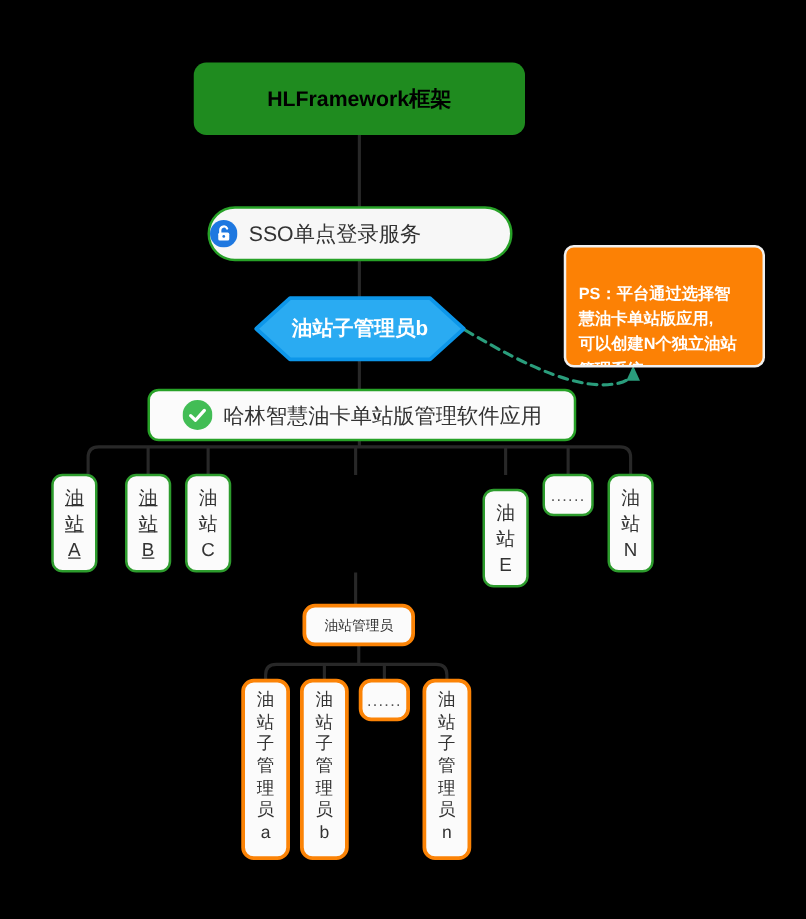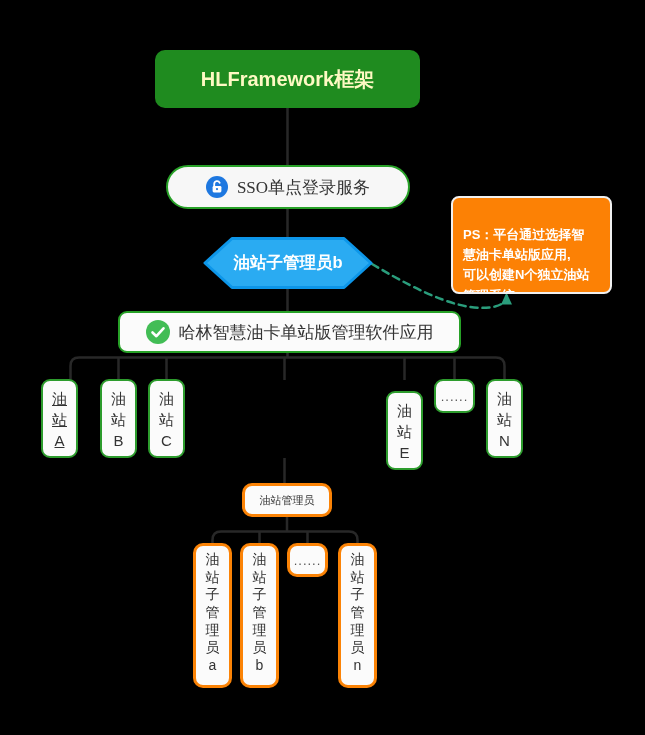--- a/index.html
+++ b/index.html
@@ -7,26 +7,26 @@
     position:relative;width:645px;height:735px;background:#000;overflow:hidden;
     font-family:"Liberation Sans","DejaVu Sans",sans-serif;
   }
   #wires{position:absolute;left:0;top:0;width:645px;height:735px;}
   .conn{stroke:#282828;stroke-width:2.5;fill:none;}
   .dashed{stroke:#2a9d7c;stroke-width:2.5;fill:none;stroke-dasharray:7 5;stroke-linecap:round;}
   .arrowhead{fill:#2a9d7c;}
   .node{position:absolute;box-sizing:border-box;}
   .root-node{
     left:155px;top:50px;width:265px;height:58px;background:#1f8b1f;border-radius:10px;
-    display:flex;align-items:center;justify-content:center;color:#fef9c3;font-size:20px;font-weight:bold;
+    display:flex;align-items:center;justify-content:center;color:#000000;font-size:17px;font-weight:bold;
   }
   .sso-node{
     left:166px;top:165px;width:244px;height:44px;background:#f7f7f7;border:2.5px solid #27a127;
-    border-radius:22px;display:flex;align-items:center;justify-content:center;gap:9px;
-    color:#333;font-size:17px;font-family:Liberation Serif, serif;
+    border-radius:22px;display:flex;align-items:center;gap:9px;
+    color:#333;font-size:17px;
   }
   .hex-wrap{left:203px;top:236px;width:170px;height:54px;}
   .hex-label{
     position:absolute;left:0;top:0;width:100%;height:100%;display:flex;align-items:center;
     justify-content:center;color:#fff;font-size:16.5px;font-weight:bold;
   }
   .note-node{
     left:437px;top:196px;width:161px;height:98px;background:#fc8105;border:2px solid #f0f0f0;
     border-radius:8px;color:#fff;font-size:13px;font-weight:bold;line-height:1.55;
     padding:7px 10px;white-space:pre-line;overflow:hidden;margin-left:14px;
@@ -48,21 +48,21 @@
     font-size:13px;letter-spacing:1px;
   }
   .station-ellipsis{left:434px;top:379px;width:41px;height:34px;border:2.5px solid #2d9c2d;border-radius:9px;}
   .sub-ellipsis{left:287px;top:543px;width:41px;height:34px;border:3px solid #fb8306;border-radius:10px;}
   .manager-node{
     left:242px;top:483px;width:90px;height:34px;background:#fbfbfb;border:3px solid #fb8306;
     border-radius:10px;display:flex;align-items:center;justify-content:center;color:#333;font-size:11px;
   }
   .icon{flex:0 0 auto;display:flex;}
   
-  .st0{left:41px;text-decoration:underline;} .st1{left:100px;} .st2{left:148px;} .st3{left:266px;} .st4{left:386px;margin-top:12px;} .st6{left:486px;}
+  .st0{left:41px;text-decoration:underline;} .st1{left:100px;text-decoration:underline;} .st2{left:148px;} .st3{left:266px;} .st4{left:386px;margin-top:12px;} .st6{left:486px;}
   
   .sa0{left:193px;} .sa1{left:240px;} .sa3{left:338px;}
 </style>
 </head>
 <body>
 
 <div id="canvas">
 
   <svg id="wires" xmlns="http://www.w3.org/2000/svg">
     <path class="conn" d="M287.5,108 V166"></path>

